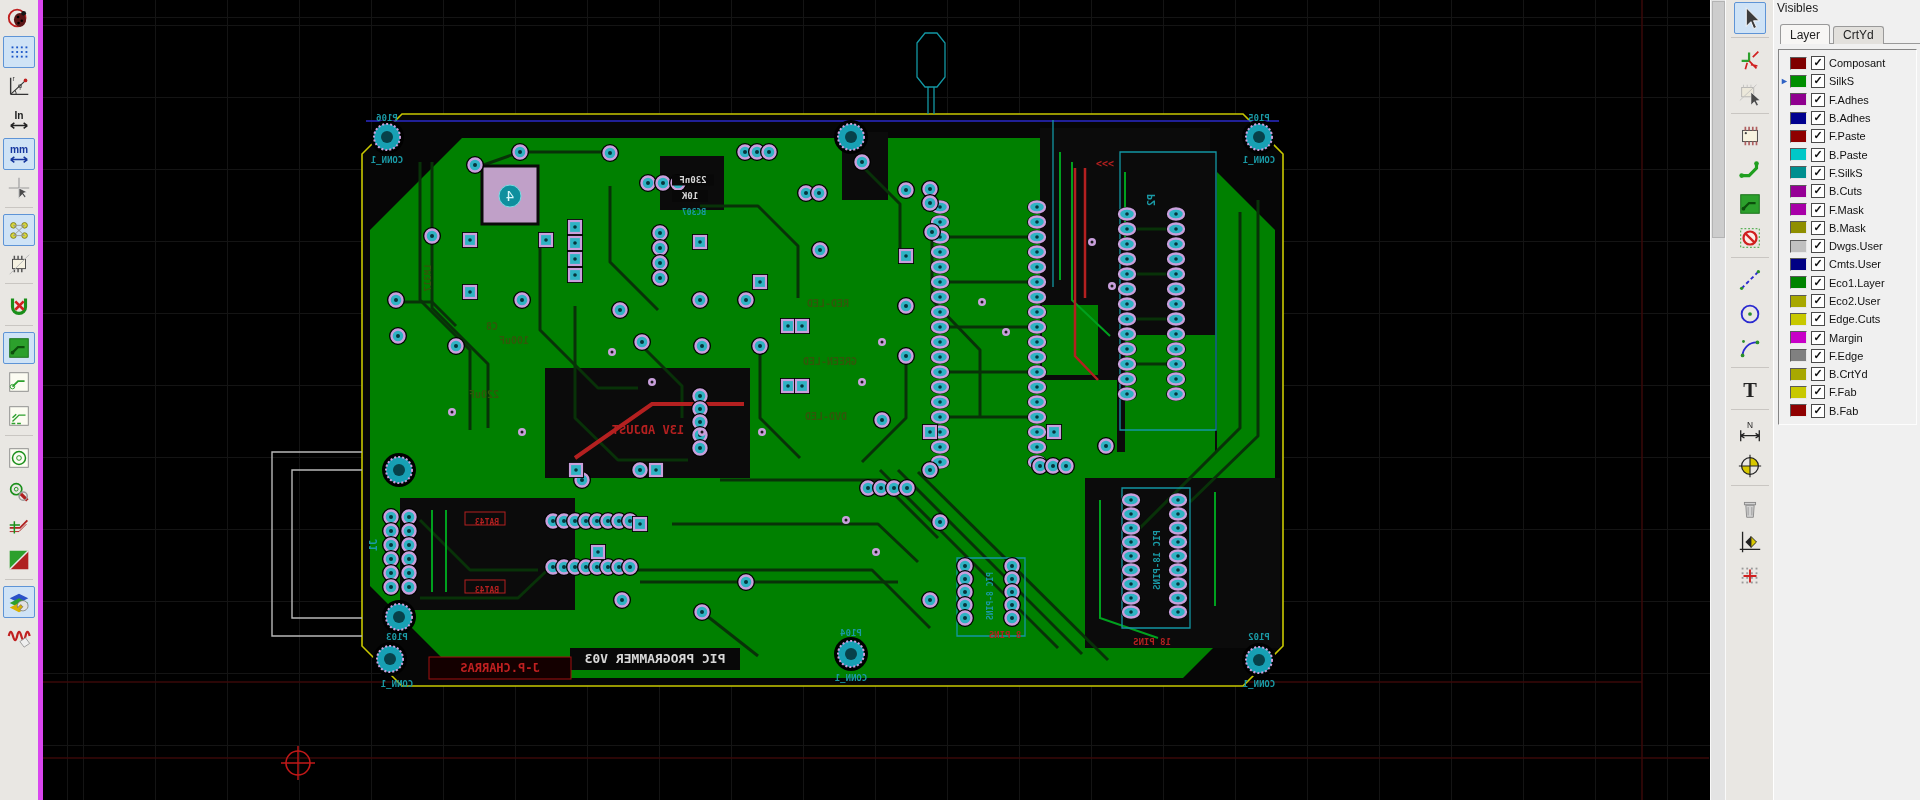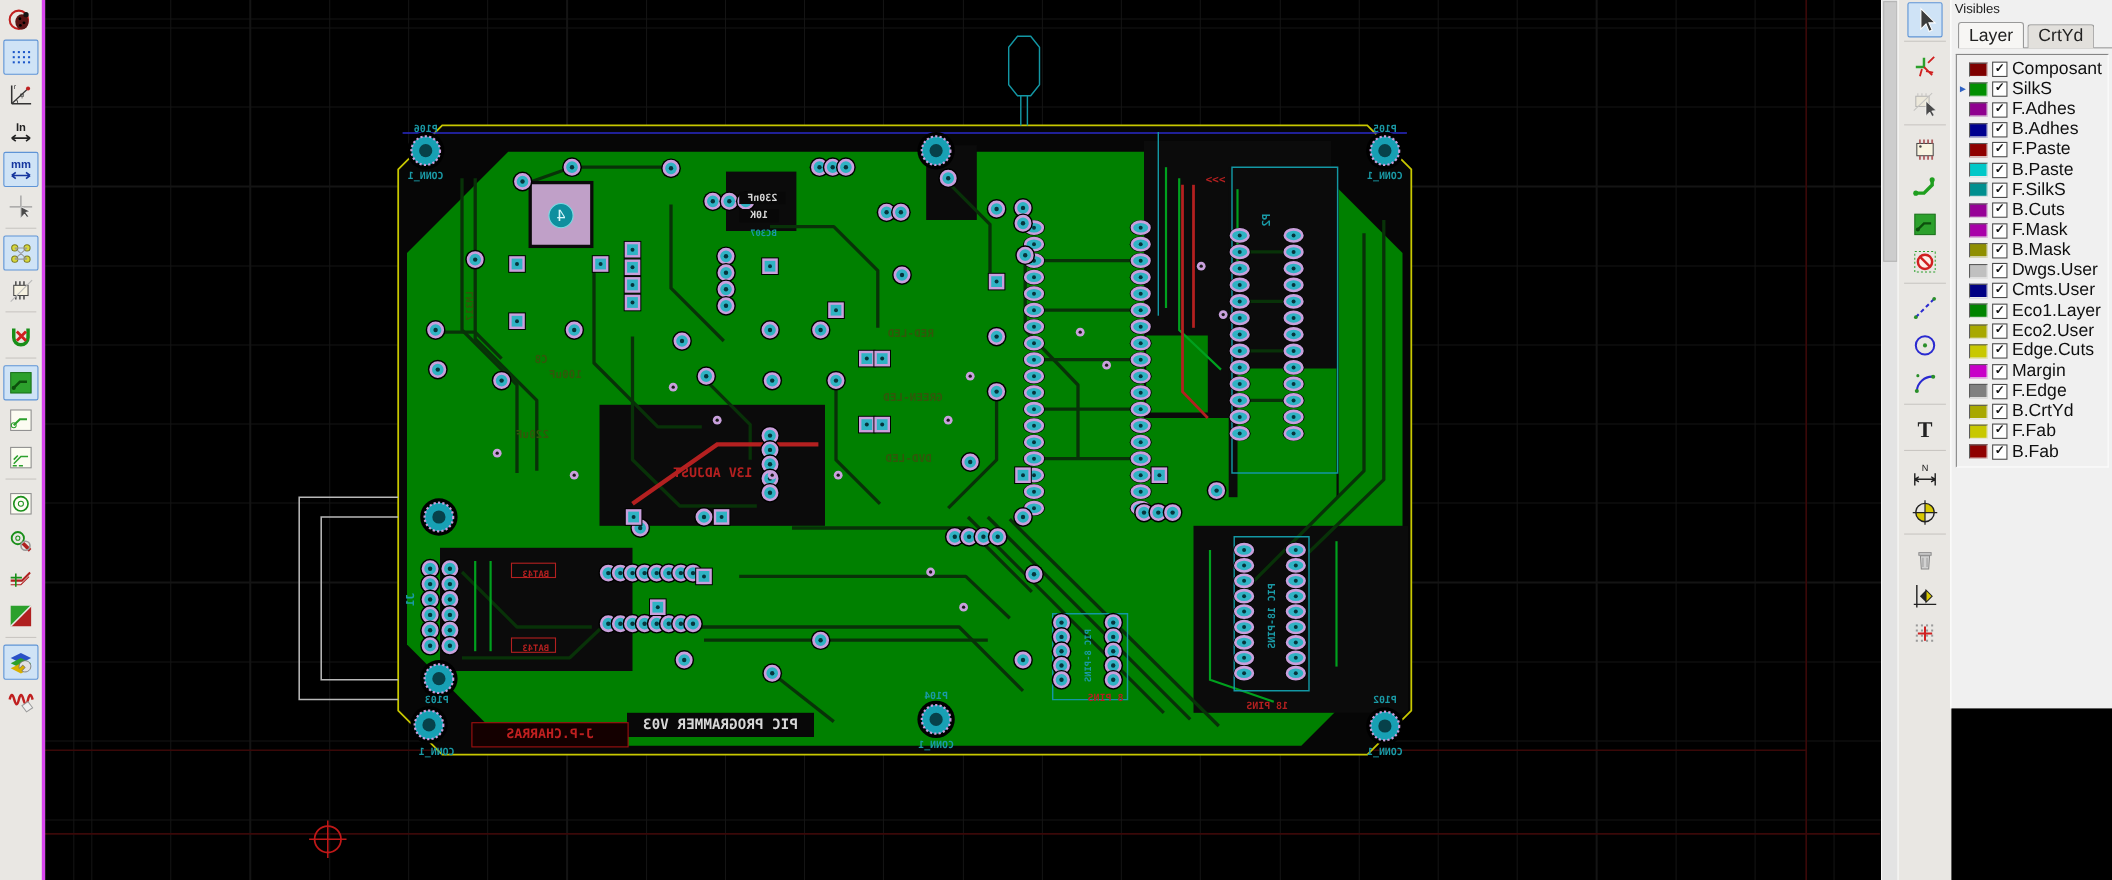--- a/index.html
+++ b/index.html
@@ -6,44 +6,44 @@
   body{width:1920px;height:800px;overflow:hidden;font-family:"Liberation Sans",sans-serif;}
   #app{position:relative;width:1920px;height:800px;}
   
   #canvas{position:absolute;left:38px;top:0;width:1672px;height:800px;background-color:#000;
     background-image:repeating-linear-gradient(to right,#141414 0 1px,transparent 1px 72px),
                      repeating-linear-gradient(to bottom,#141414 0 1px,transparent 1px 72px);
     background-position:45px 25px;}
   #board-svg{position:absolute;left:0;top:0;pointer-events:none;}
   
   .tb{position:absolute;top:0;bottom:0;background:#e9e7e3;}
-  #tb-left{left:0;width:38px;border-right:3px solid #d946ef;}
+  #tb-left{left:0;width:38px;border-right:5px solid #d946ef;}
   #tb-right{left:1725px;width:48px;border-left:1px solid #fafafa;}
   .tbtn{width:30px;height:30px;margin:2px auto;border:1px solid transparent;border-radius:2px;
         display:flex;align-items:center;justify-content:center;cursor:default;}
   .tbtn.sel{background:#cfe3f6;border:1px solid #5e94d6;align-items:center;}
   .tsep{height:4px;border-top:1px solid #c9c6c2;margin:3px 5px 2px 5px;}
   
   #vscroll{position:absolute;left:1710px;top:0;width:15px;height:800px;background:#e3e3e3;border-left:1px solid #f8f8f8;}
   #vthumb{margin:1px;height:235px;background:#cdcdcd;border:1px solid #b4b4b4;}
   
-  #panel{position:absolute;left:1773px;top:0;width:147px;height:644px;background:#f0f0f0;border-left:1px solid #fff;}
+  #panel{position:absolute;left:1773px;top:0;width:147px;height:800px;background:#f0f0f0;border-left:1px solid #fff;}
   .ptitle{font-size:12px;color:#1c1c1c;padding:1px 3px 0 3px;}
   .tabs{display:flex;align-items:flex-end;margin:6px 0 0 6px;border-bottom:1px solid #999;height:22px;}
-  .tab{font-size:16px;padding:1px 9px 2px 9px;border:1px solid #999;border-bottom:none;
+  .tab{font-size:12px;padding:1px 9px 2px 9px;border:1px solid #999;border-bottom:none;
        border-radius:3px 3px 0 0;background:#e2e0dc;color:#222;margin-right:3px;position:relative;top:1px;}
   .tab.active{background:#f7f6f4;padding-top:3px;z-index:2;}
   .llist{margin:5px 4px 0 4px;border:1px solid;border-color:#858585 #fdfdfd #fdfdfd #858585;
          background:#f0f0f0;padding:4px 2px 4px 0;}
   .lrow{display:flex;align-items:center;height:18.3px;}
   .lptr{width:11px;font-size:9px;color:#2f62c4;text-align:center;flex:none;}
   .lsw{width:15px;height:11px;border:1px solid;border-color:#5a5a5a #e8e8e8 #e8e8e8 #5a5a5a;flex:none;}
   .lcb{width:12px;height:12px;background:#fff;border:1px solid #4a4a4a;font-size:11px;line-height:11px;
        text-align:center;color:#101010;font-weight:bold;margin:0 4px;flex:none;}
-  .lname{font-size:16px;color:#101010;white-space:nowrap;}
+  .lname{font-size:11px;color:#101010;white-space:nowrap;}
 </style>
 </head>
 <body>
 
 <div id="app">
   <div id="canvas">
     <svg id="board-svg" width="1920" height="800" style="left:-38px;">
         <path d="M1642,0 V800 M38,682 H1642 M38,758 H1709" stroke="#3a0808" stroke-width="1.5" fill="none"></path>
         <polygon points="402,114 1243,114 1283,154 1283,646 1243,686 402,686 362,646 362,154" fill="#060606" stroke="#c8c800" stroke-width="1.6"></polygon>
         <polygon points="462,138 1183,138 1275,230 1275,586 1183,678 462,678 370,586 370,230" fill="#008000"></polygon>

